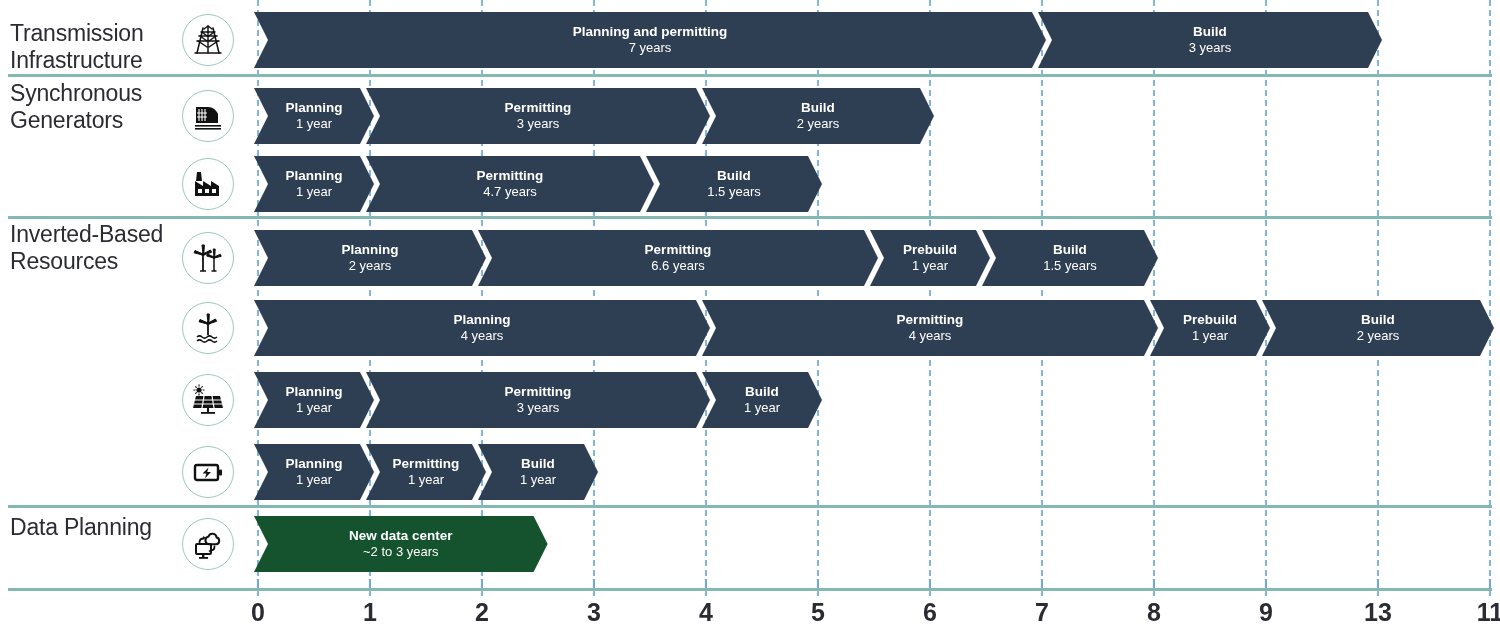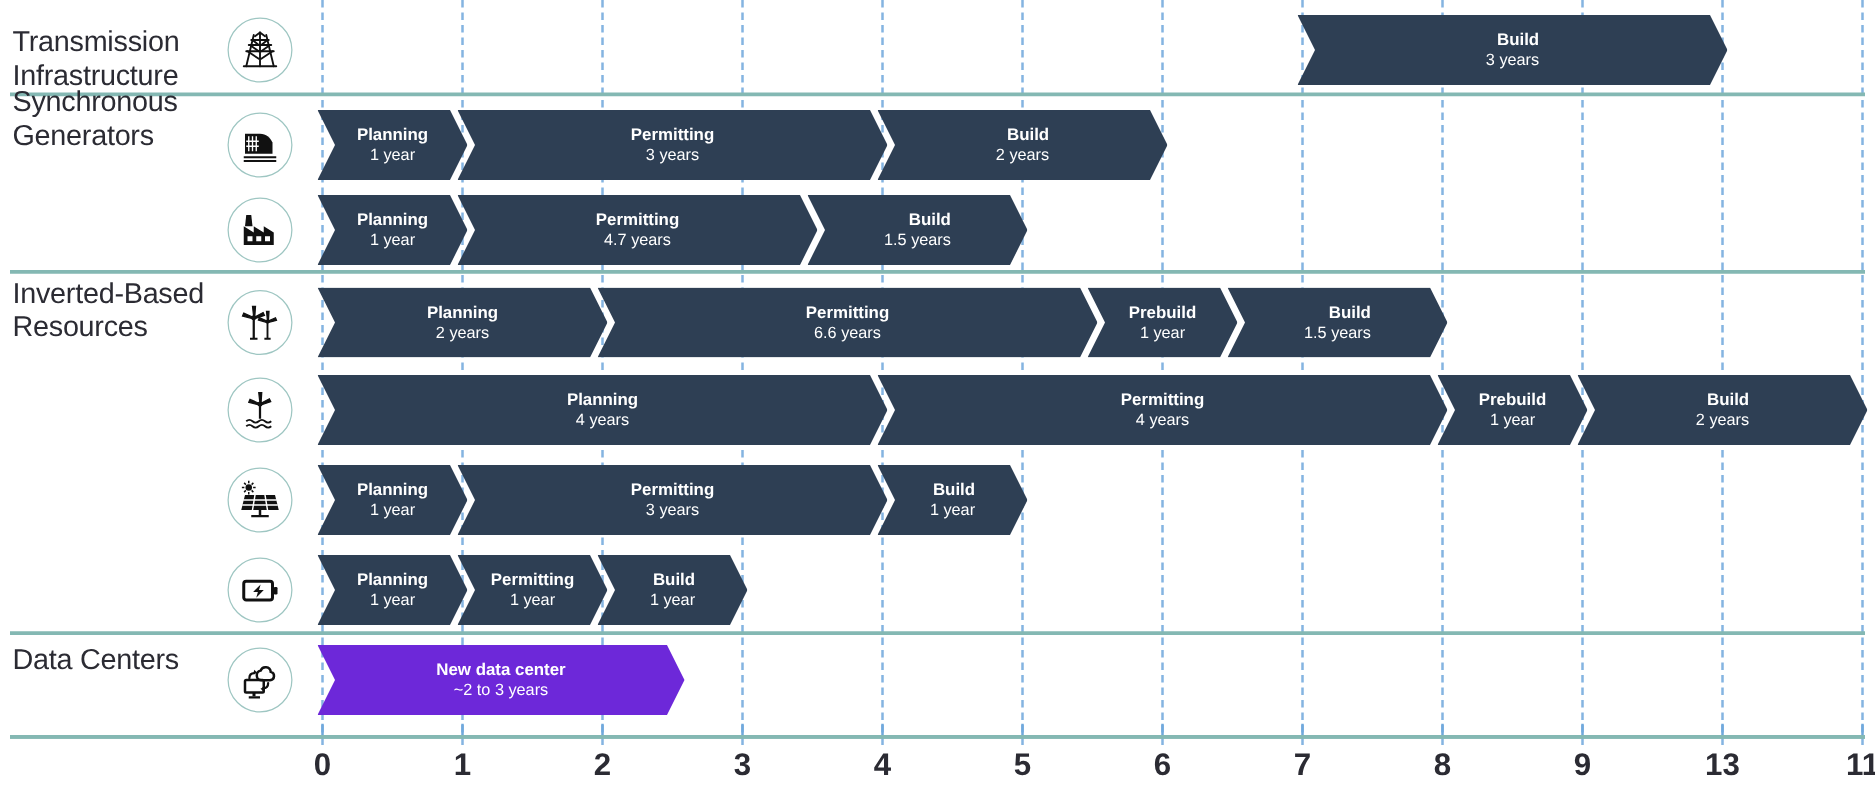--- a/index.html
+++ b/index.html
@@ -63,21 +63,20 @@
 
   
   .seg.first{
     clip-path:polygon(0 0, calc(100% - 14px) 0, 100% 50%, calc(100% - 14px) 100%, 0 100%, 14px 50%);
   }
   .seg.mid{
     clip-path:polygon(0 0, calc(100% - 14px) 0, 100% 50%, calc(100% - 14px) 100%, 0 100%, 14px 50%);
   }
   .seg.last{
     clip-path:polygon(0 0, calc(100% - 14px) 0, 100% 50%, calc(100% - 14px) 100%, 0 100%, 14px 50%);
-    text-align:right;
   }
   .seg.solo{
     clip-path:polygon(0 0, calc(100% - 14px) 0, 100% 50%, calc(100% - 14px) 100%, 0 100%, 14px 50%);
   }
 
   
   .axis-line{
     position:absolute;left:8px;right:8px;height:3px;background:#84b8b3;
   }
   .axis-tick{
@@ -113,23 +112,23 @@
       <div class="gridline" style="left: 1489px;"></div>
     </div>
   <div id="separators">
       <div class="sep" style="top: 74px; background: rgb(132, 184, 179);"></div>
       <div class="sep" style="top: 216px; background: rgb(132, 184, 179);"></div>
       <div class="sep" style="top: 505px; background: rgb(132, 184, 179);"></div>
       <div class="sep" style="top: 588px; background: rgb(132, 184, 179);"></div>
     </div>
   <div id="labels">
       <div class="cat-label" style="top: 20px;">Transmission Infrastructure</div>
-      <div class="cat-label" style="top: 68px;">Synchronous Generators</div>
+      <div class="cat-label" style="top: 80px;">Synchronous Generators</div>
       <div class="cat-label" style="top: 221px;">Inverted-Based Resources</div>
-      <div class="cat-label" style="top: 514px;">Data Centers</div>
+      <div class="cat-label" style="top: 514px;">Data Planning</div>
     </div>
   <div id="icons">
       <div class="icon-bubble" style="left: 182px; top: 14px; border-color: rgb(158, 198, 194);">
         <svg width="34" height="34" viewBox="0 0 34 34">
           <g stroke="#111" stroke-width="1.5" fill="none" stroke-linecap="round">
             <path d="M17 3v27"></path>
             <path d="M10 9h14"></path>
             <path d="M8 13h18"></path>
             <path d="M6 18h22"></path>
             <path d="M12 5 L6 30"></path>
@@ -236,20 +235,26 @@
             <path d="M8.5 15.5q0-4 4-4"></path>
             <path d="M23.5 19.5q0 4-4 4"></path>
           </g>
           <path d="M12.5 8.8l-1 3.4 3.2-1z" fill="#111"></path>
           <path d="M19.6 26.2l1-3.4-3.2 1z" fill="#111"></path>
         </svg>
       </div>
     </div>
   <div id="bars">
       <div class="row" style="top: 12px; left: 0px; width: 1500px;">
+        <div class="seg first" style="left: 254px; width: 792px; background: rgb(46, 63, 84);">
+          <div class="seg-inner">
+            <span class="lbl">Planning and permitting</span>
+            <span class="val">7 years</span>
+          </div>
+        </div>
         <div class="seg last" style="left: 1038px; width: 344px; background: rgb(46, 63, 84);">
           <div class="seg-inner">
             <span class="lbl">Build</span>
             <span class="val">3 years</span>
           </div>
         </div>
       </div>
       <div class="row" style="top: 88px; left: 0px; width: 1500px;">
         <div class="seg first" style="left: 254px; width: 120px; background: rgb(46, 63, 84);">
           <div class="seg-inner">
@@ -376,21 +381,21 @@
           </div>
         </div>
         <div class="seg last" style="left: 478px; width: 120px; background: rgb(46, 63, 84);">
           <div class="seg-inner">
             <span class="lbl">Build</span>
             <span class="val">1 year</span>
           </div>
         </div>
       </div>
       <div class="row" style="top: 516px; left: 0px; width: 1500px;">
-        <div class="seg solo" style="left: 254px; width: 293.6px; background: #6d28d9; align-items: center;">
+        <div class="seg solo" style="left: 254px; width: 293.6px; background: #14532d; align-items: center;">
           <div class="seg-inner">
             <span class="lbl">New data center</span>
             <span class="val">~2 to 3 years</span>
           </div>
         </div>
       </div>
     </div>
   <div id="axis">
       <div class="axis-line" style="top: 588px; background: rgb(132, 184, 179);"></div>
       <div class="axis-tick" style="left: 257px; top: 579px; border-left-color: rgb(111, 168, 220);"></div>

